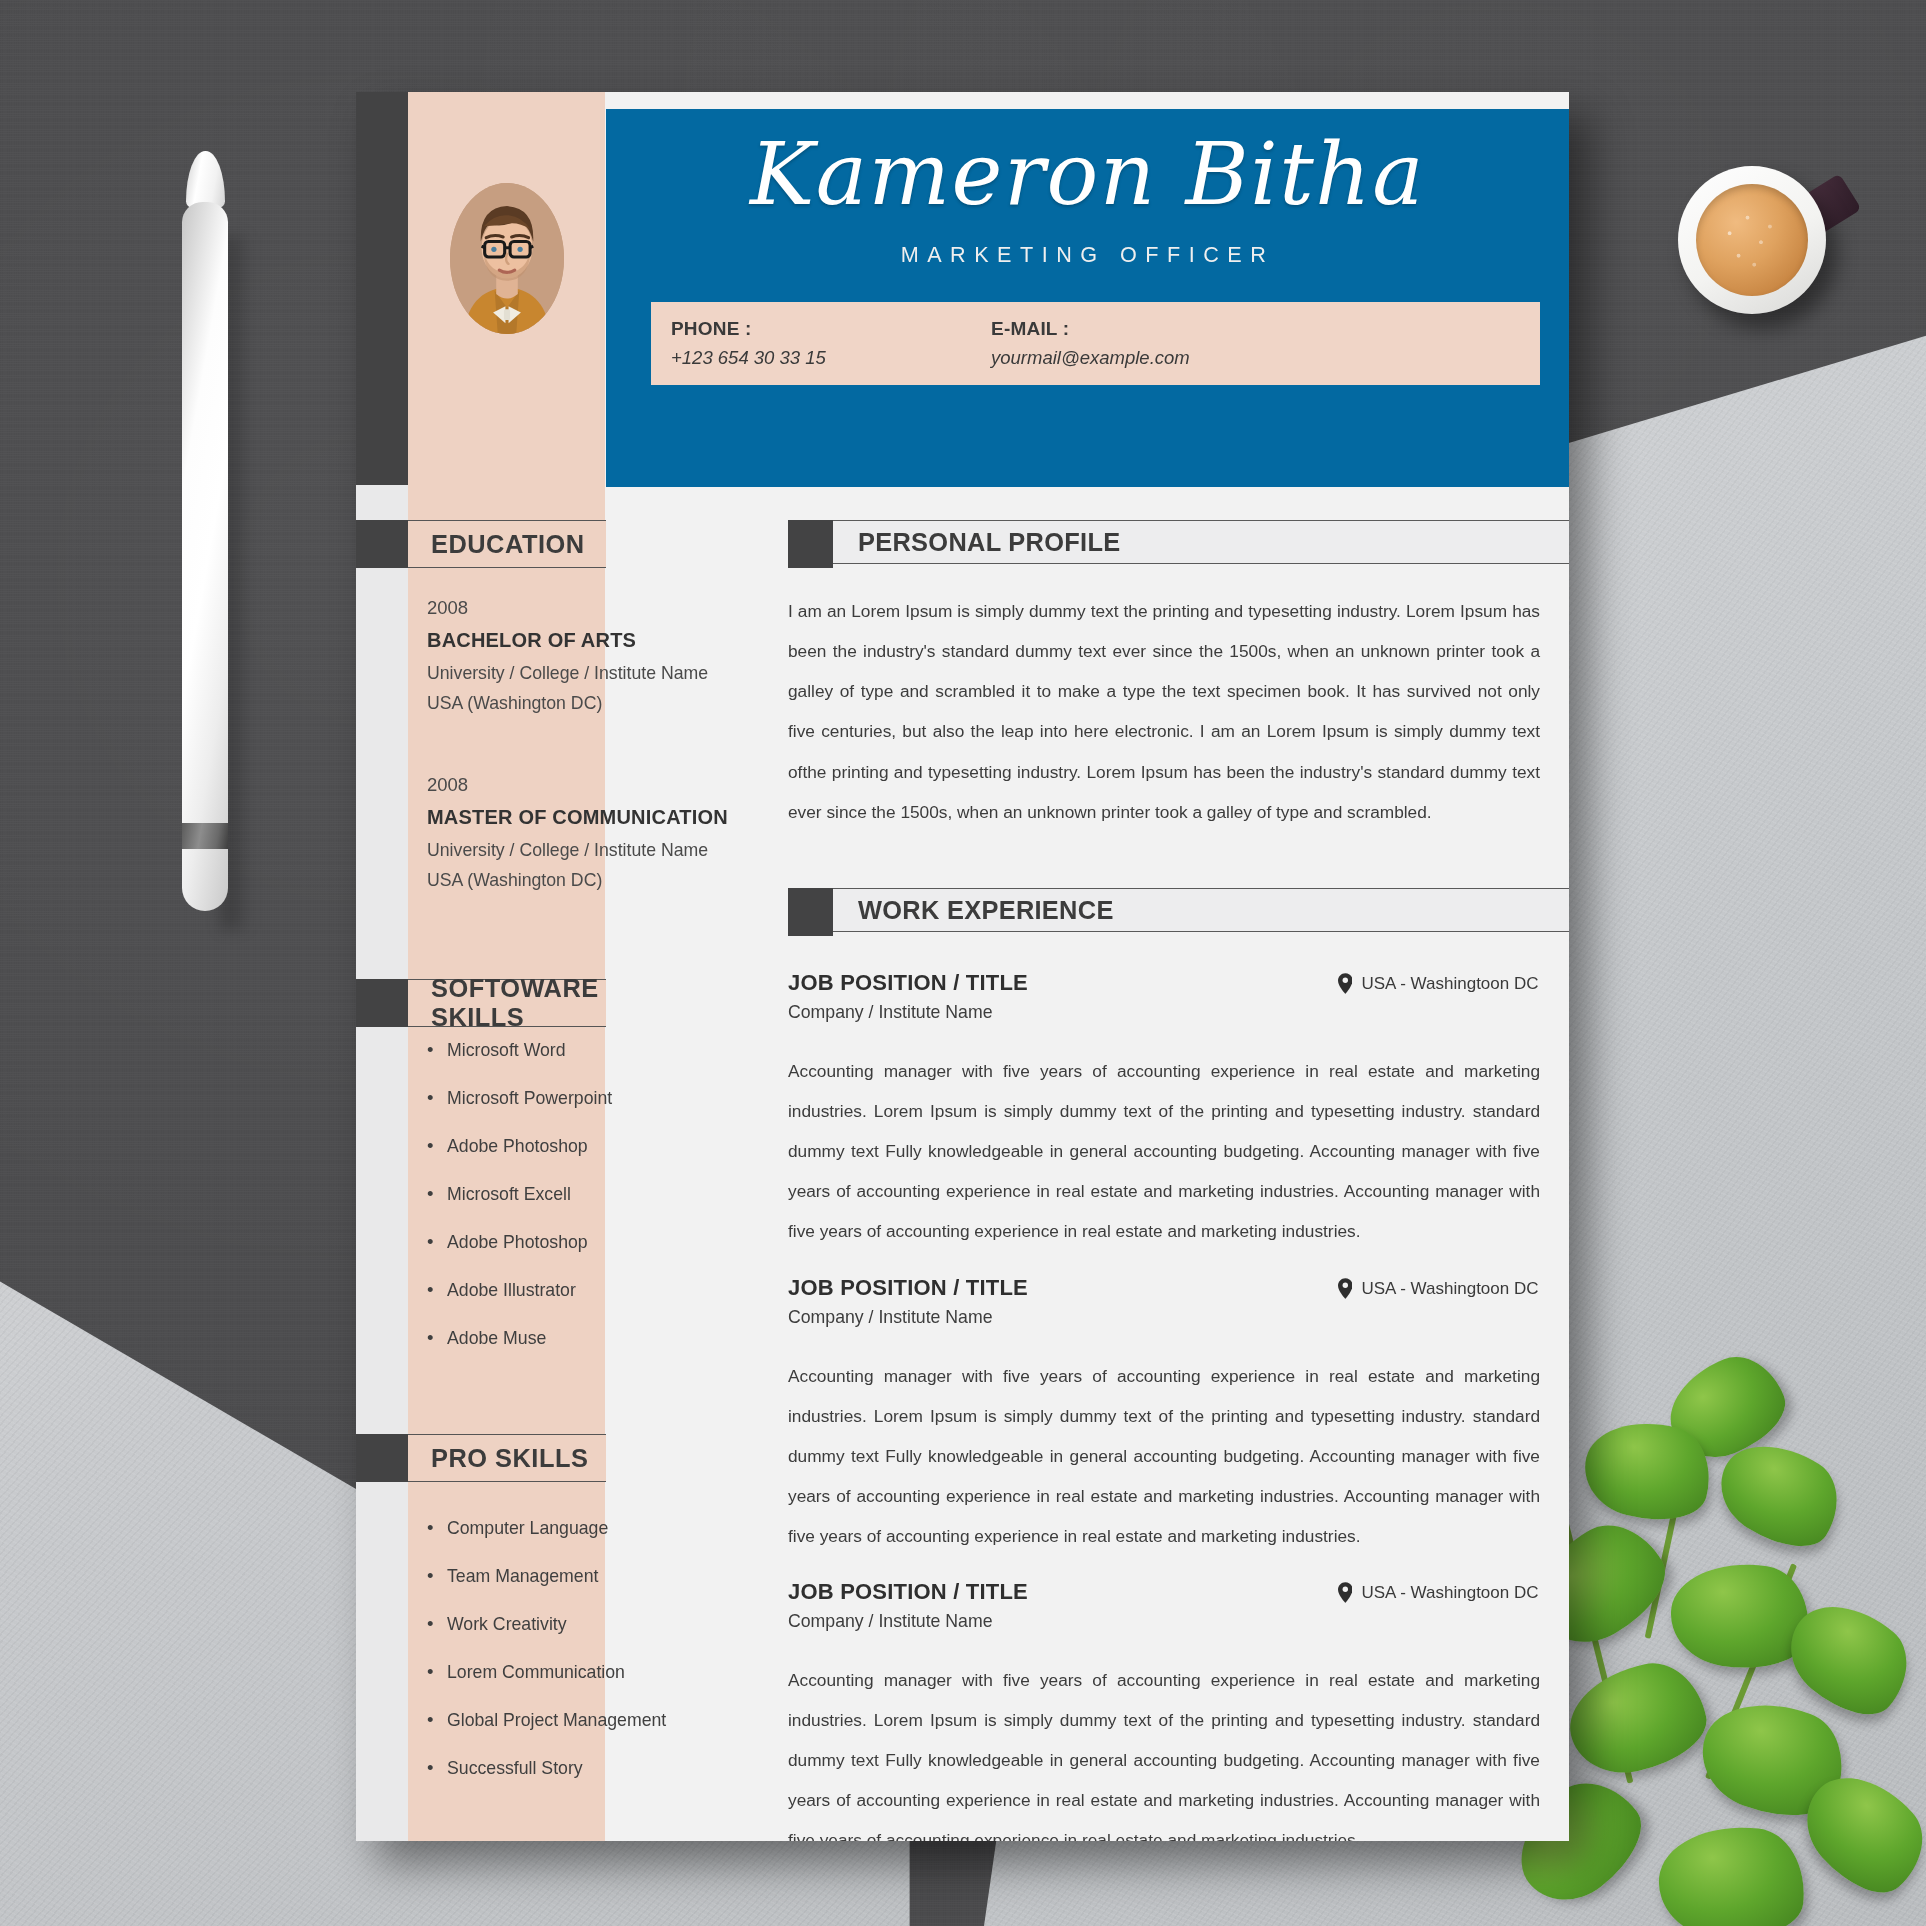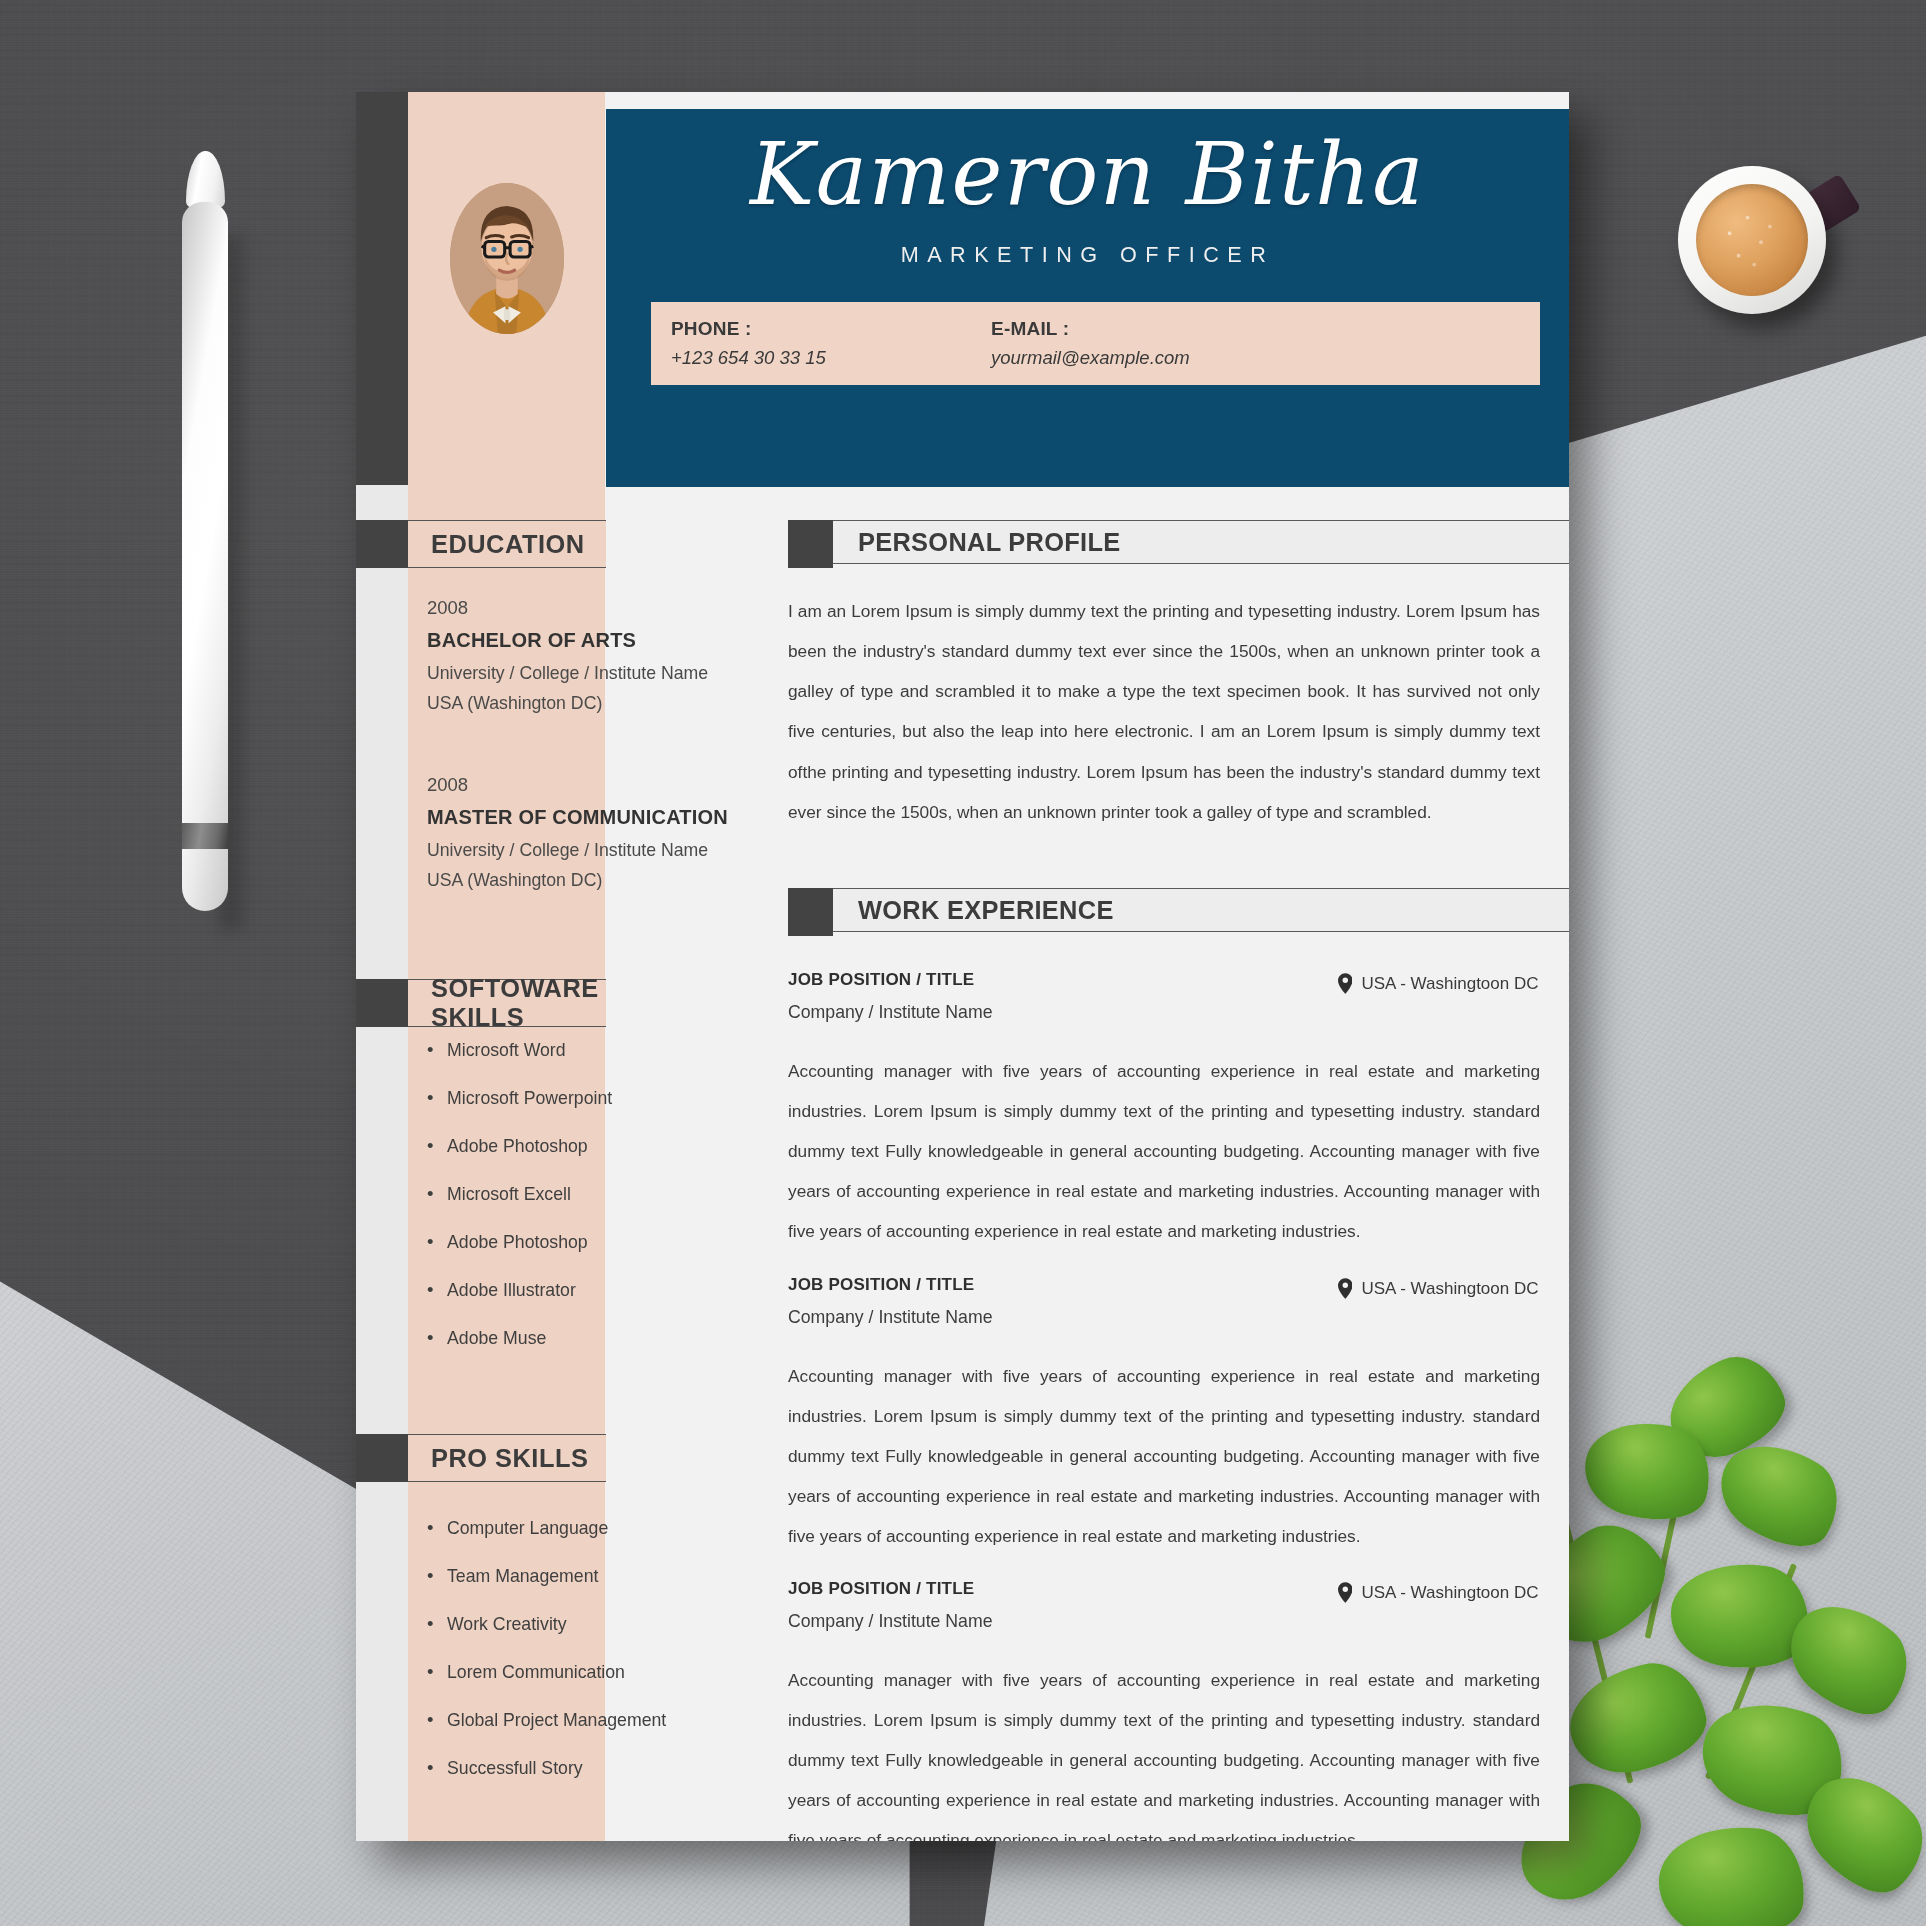--- a/index.html
+++ b/index.html
@@ -131,21 +131,21 @@
     background: #eed2c3;
   }
   .left-white-gap {
     position: absolute; left: 0; top: 393px; width: 52px; height: 1356px;
     background: #e9e9ea;
   }
 
   
   .header {
     position: absolute; left: 250px; top: 17px; right: 0; height: 378px;
-    background: #0c4a6e;
+    background: #0369a1;
   }
   .name {
     position: absolute; left: 0; right: 0; top: 21.6px;
     text-align: center;
     color: #fff;
     font-family: "DejaVu Serif", serif;
     font-style: italic;
     font-size: 86px;
     font-weight: 400;
     letter-spacing: 1.5px;
@@ -235,21 +235,21 @@
     font-size: 17.3px;
     line-height: 2.32;
     color: #3c3c3c;
     text-align: justify;
   }
 
   .job { position: absolute; left: 432px; right: 29px; }
   .job-top { position: relative; height: 59px; }
   .job-title {
     position: absolute; left: 0; top: 0;
-    font-size: 17px; font-weight: bold; color: #2f2f2f; letter-spacing: 0.2px;
+    font-size: 22px; font-weight: bold; color: #2f2f2f; letter-spacing: 0.2px;
   }
   .job-company {
     position: absolute; left: 0; top: 32px;
     font-size: 17.7px; color: #3d3d3d;
   }
   .job-loc {
     position: absolute; right: 1.5px; top: 3.1px;
     display: flex; align-items: center; gap: 9.2px;
     font-size: 17px; color: #3a3a3a;
   }

